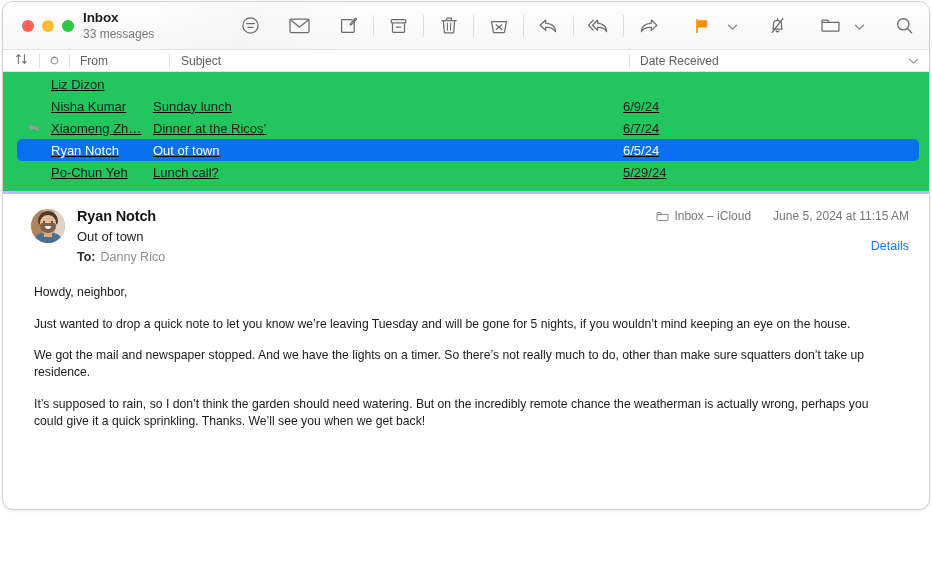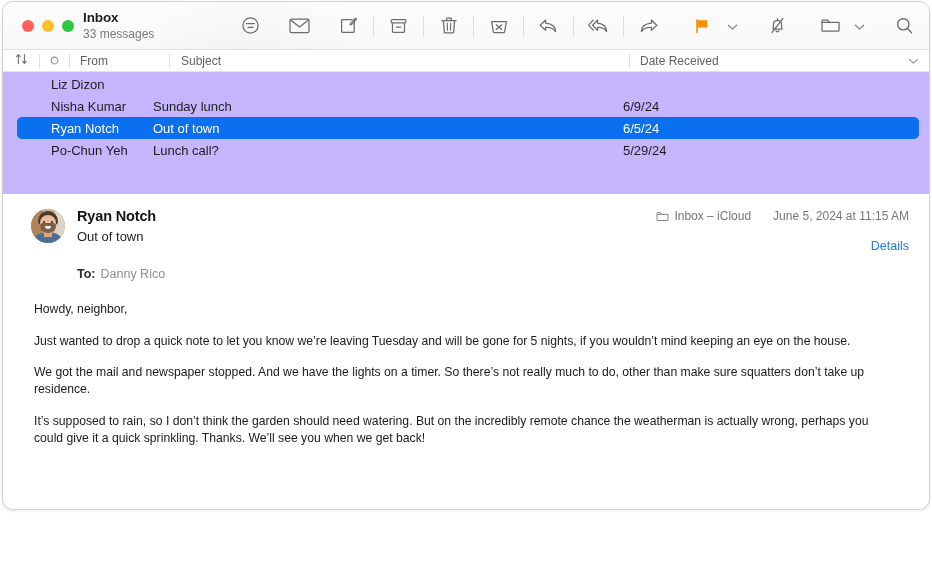--- a/index.html
+++ b/index.html
@@ -122,23 +122,24 @@
   .lh-subj   { flex: 1; padding-left: 11px; border-left: 1px solid #e0e0e0; height: 14px;
                display:flex; align-items:center; }
   .lh-date   { width: 300px; padding-left: 10px; border-left: 1px solid #e0e0e0; height: 14px;
                display:flex; align-items:center; justify-content: space-between; padding-right: 10px; }
 
   
   .msg-list {
     height: 122px;
     overflow: hidden;
     position: relative;
-    border-bottom: 7px solid #c4b5fd;
-    background: #c4b5fd;
+    border-bottom: 3px solid #c4b5fd;
+    background: #22c55e;
     padding-top: 1px;
+    text-decoration: underline;
   }
   .row {
     height: 22px;
     display: flex;
     align-items: center;
     font-size: 13px;
     color: #1d1d1f;
     margin: 0 10px 0 14px;
     border-radius: 5px;
   }
@@ -182,21 +183,21 @@
                   background:#33261c; border-radius:50%; }
   .avatar .eyeL { left:12px; } .avatar .eyeR { left:20px; }
   .avatar .shirt{ position:absolute; left:2px; bottom:0; width:30px; height:10px;
                   background:#4b6f93; border-radius:10px 10px 0 0; }
   .avatar .neck { position:absolute; left:13px; bottom:6px; width:8px; height:7px;
                   background:#dba97f; }
 
   .mh-text { padding-left: 12px; flex: 1; line-height: 1.33; }
   .mh-name { font-size: 14.5px; font-weight: bold; color: #161617; letter-spacing: -0.15px; }
   .mh-subj { font-size: 13px; color: #232325; margin-top: 2px; }
-  .mh-to   { font-size: 12.5px; margin-top: 20px; }
+  .mh-to   { font-size: 12.5px; margin-top: 3px; }
   .mh-to .lbl { color: #2a2a2c; font-weight: bold; }
   .mh-to .val { color: #8d8e91; margin-left: 5px; }
 
   .mh-right { text-align: right; padding-top: 2px; min-width: 262px; }
   .mh-meta { display: flex; align-items: center; justify-content: flex-end;
              font-size: 12px; color: #76777a; white-space: nowrap; }
   .mh-meta .folder-ic { margin-right: 5px; display: flex; align-items: center; }
   .mh-mailbox { margin-right: 22px; }
   .mh-details { font-size: 12.5px; color: #1f7ae8; margin-top: 16px; display: inline-block; }
 
@@ -427,20 +428,32 @@
       <div class="r-from">Liz Dizon</div>
     </div>
 
     <div class="row">
       <div class="r-flagcol"></div>
       <div class="r-from">Nisha Kumar</div>
       <div class="r-subj">Sunday lunch</div>
       <div class="r-date">6/9/24</div>
     </div>
 
+    <div class="row">
+      <div class="r-flagcol">
+        <span>
+          <svg width="14" height="11" viewBox="0 0 14 11">
+            <path d="M5.1 1.4 L1.1 5.2 L5.1 9 L5.1 7 Q10.4 6.7 12.4 10 Q12.4 4.4 5.1 3.8 Z" fill="#9b9c9f"></path>
+          </svg>
+        </span>
+      </div>
+      <div class="r-from">Xiaomeng Zh…</div>
+      <div class="r-subj">Dinner at the Ricos’</div>
+      <div class="r-date">6/7/24</div>
+    </div>
 
     <div class="row selected">
       <div class="r-flagcol"></div>
       <div class="r-from">Ryan Notch</div>
       <div class="r-subj">Out of town</div>
       <div class="r-date">6/5/24</div>
     </div>
 
     <div class="row">
       <div class="r-flagcol"></div>

